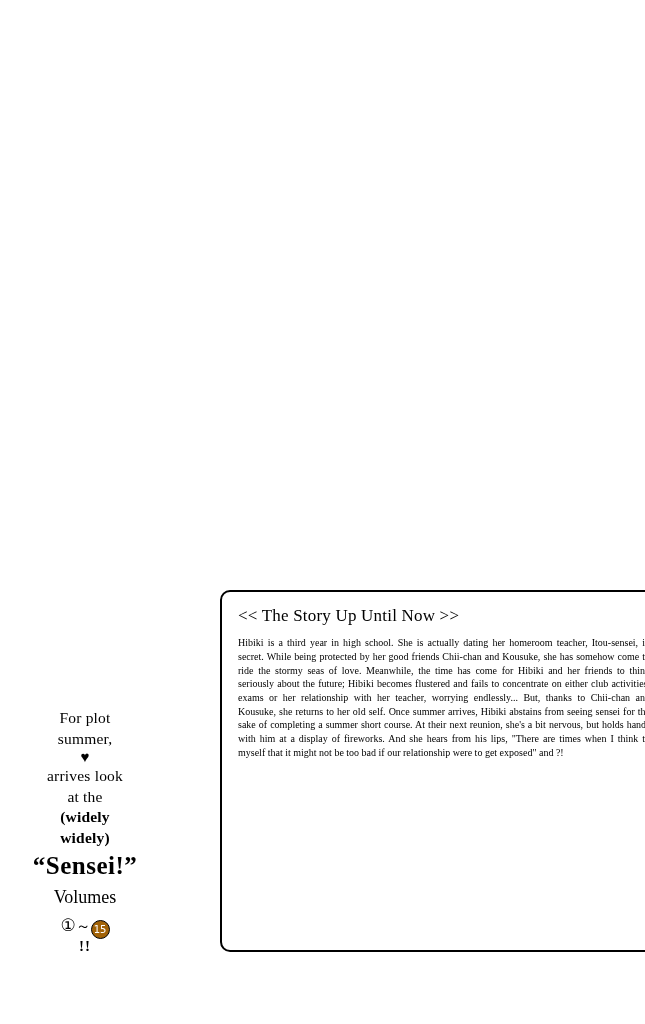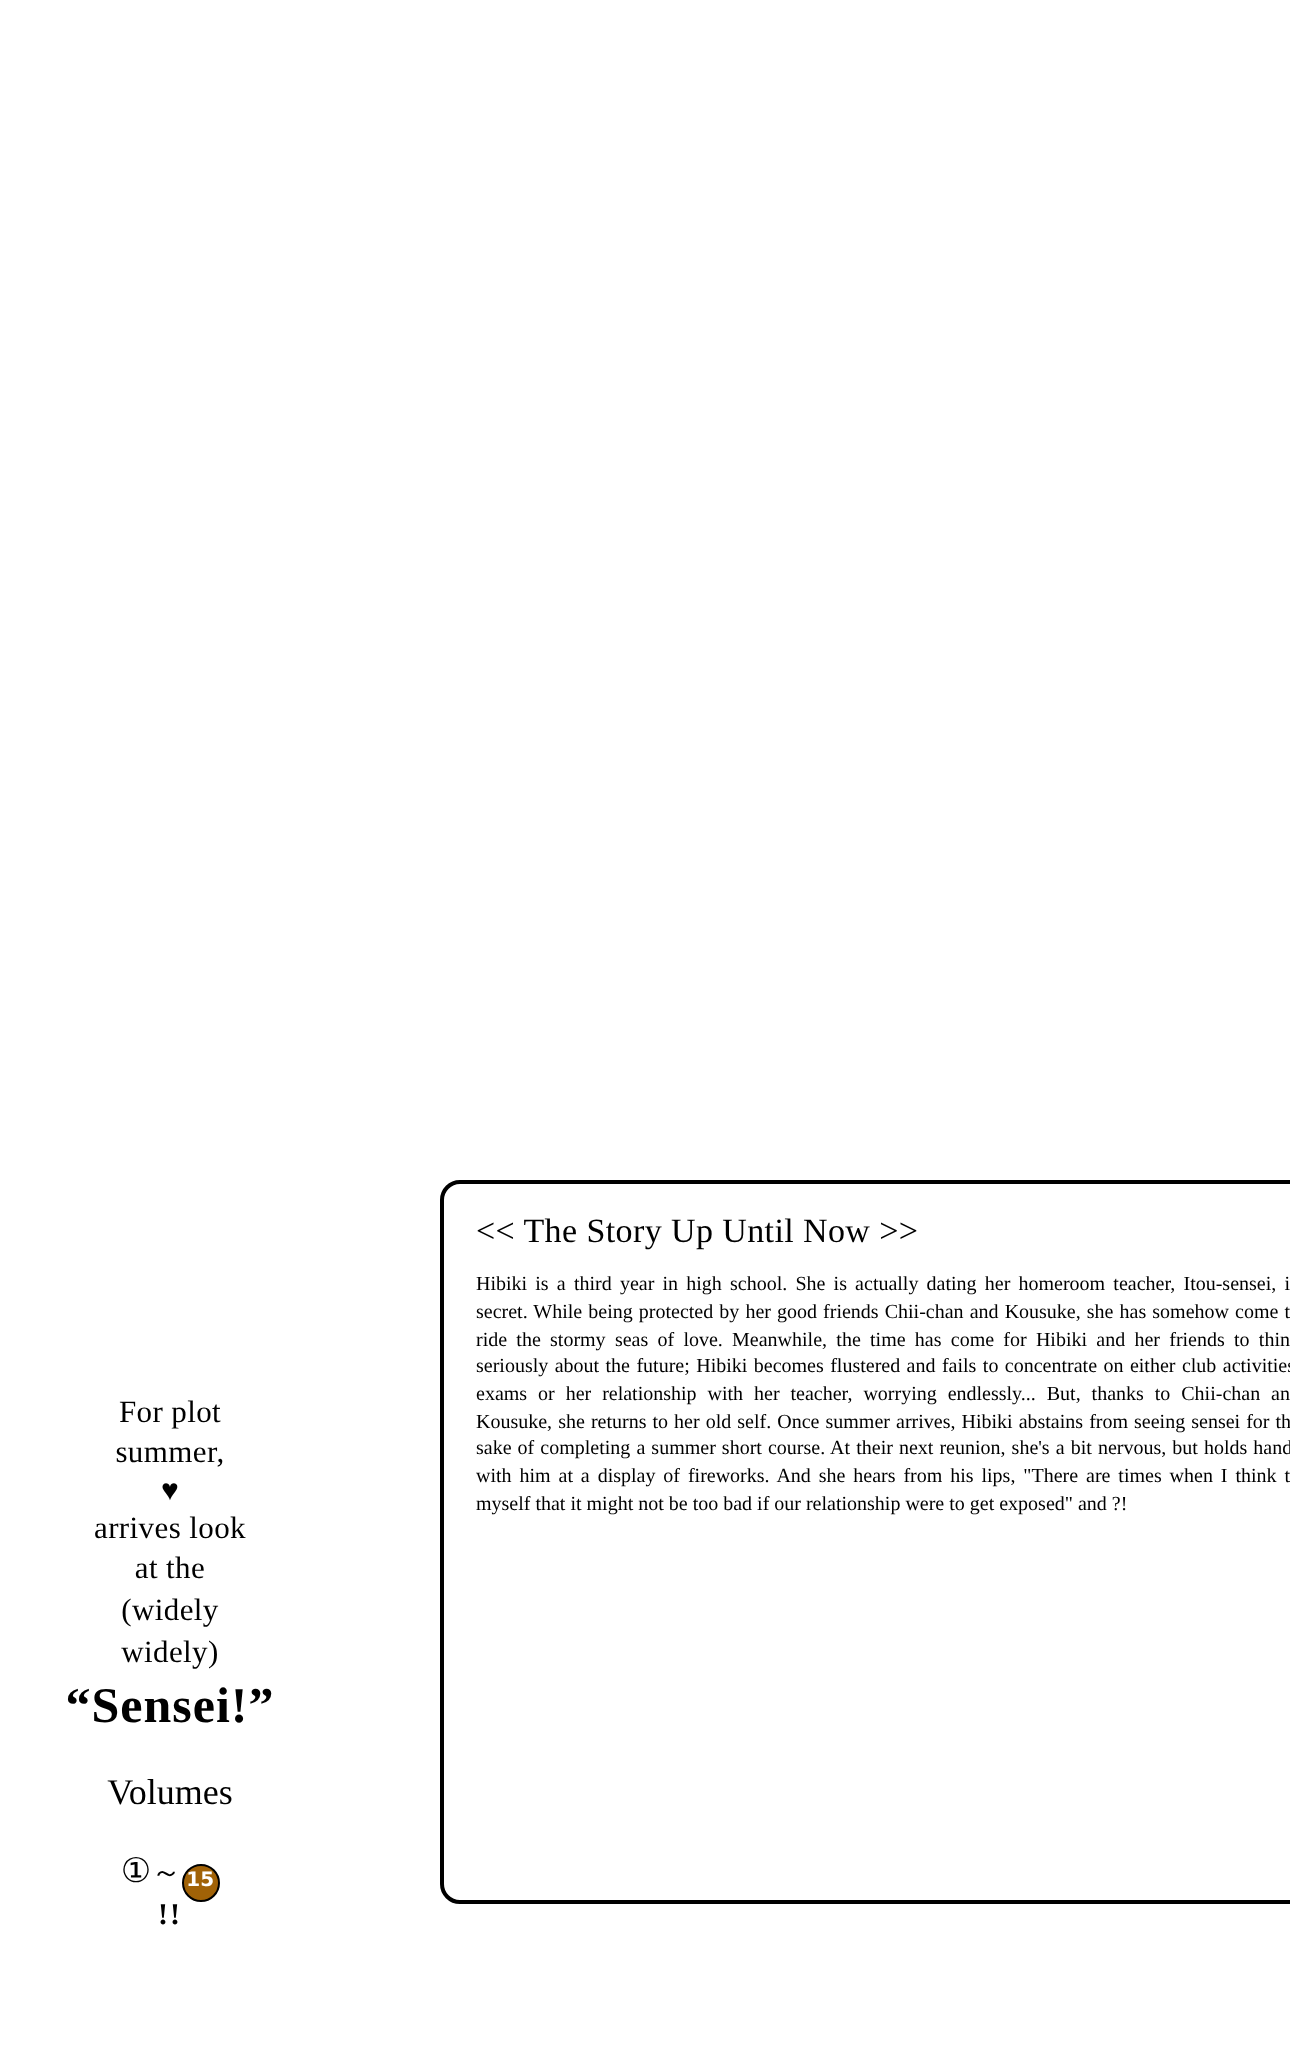--- a/index.html
+++ b/index.html
@@ -52,31 +52,31 @@
     display: block;
     white-space: nowrap;
   }
   #side-note-text .heart {
     display: block;
     font-size: 15px;
     line-height: 1.0;
     margin: 1px 0 1px 0;
   }
   #side-note-text .bold {
-    font-weight: normal;
+    font-weight: bold;
   }
   #side-note-text .big {
     font-size: 25px;
     font-weight: bold;
     letter-spacing: 0.5px;
   }
   #side-note-text .vols {
     font-size: 18px;
     letter-spacing: 0px;
-    margin-top: 15px;
+    margin-top: 4px;
   }
   #side-note-text .bangs {
     font-size: 15px;
     font-weight: bold;
     line-height: 1.0;
     letter-spacing: 1px;
   }
   .circnum {
     font-family: "DejaVu Sans", sans-serif;
     font-size: 17px;
@@ -129,21 +129,21 @@
     <span class="ln">For plot</span>
     <span class="ln">summer,</span>
     <span class="heart">♥</span>
     <span class="ln">arrives look</span>
     <span class="ln">at the</span>
     <span class="ln bold">(widely</span>
     <span class="ln bold">widely)</span>
     <span class="ln big">“Sensei!”</span>
     <span class="ln vols">Volumes</span>
     <span class="ln vols">
-      <span class="circnum">①</span><span class="tilde">～</span><span class="circnum" style="display:inline-flex;align-items:center;justify-content:center;width:17px;height:17px;border:1.5px solid #000;border-radius:50%;background:#a16207;color:#fff;font-size:10px;font-weight:bold;vertical-align:-2px;">
+      <span class="circnum">①</span><span class="tilde">～</span><span class="circnum" style="display:inline-flex;align-items:center;justify-content:center;width:17px;height:17px;border:1.5px solid #000;border-radius:50%;background:#a16207;color:#fff;font-size:10px;font-weight:normal;vertical-align:-2px;">
           <span>15</span>
         </span>
     </span>
     <span class="ln bangs">!!</span>
   </div>
 
   <div class="hatch-bar"></div>
 </div>
 
 <div id="story-box">

